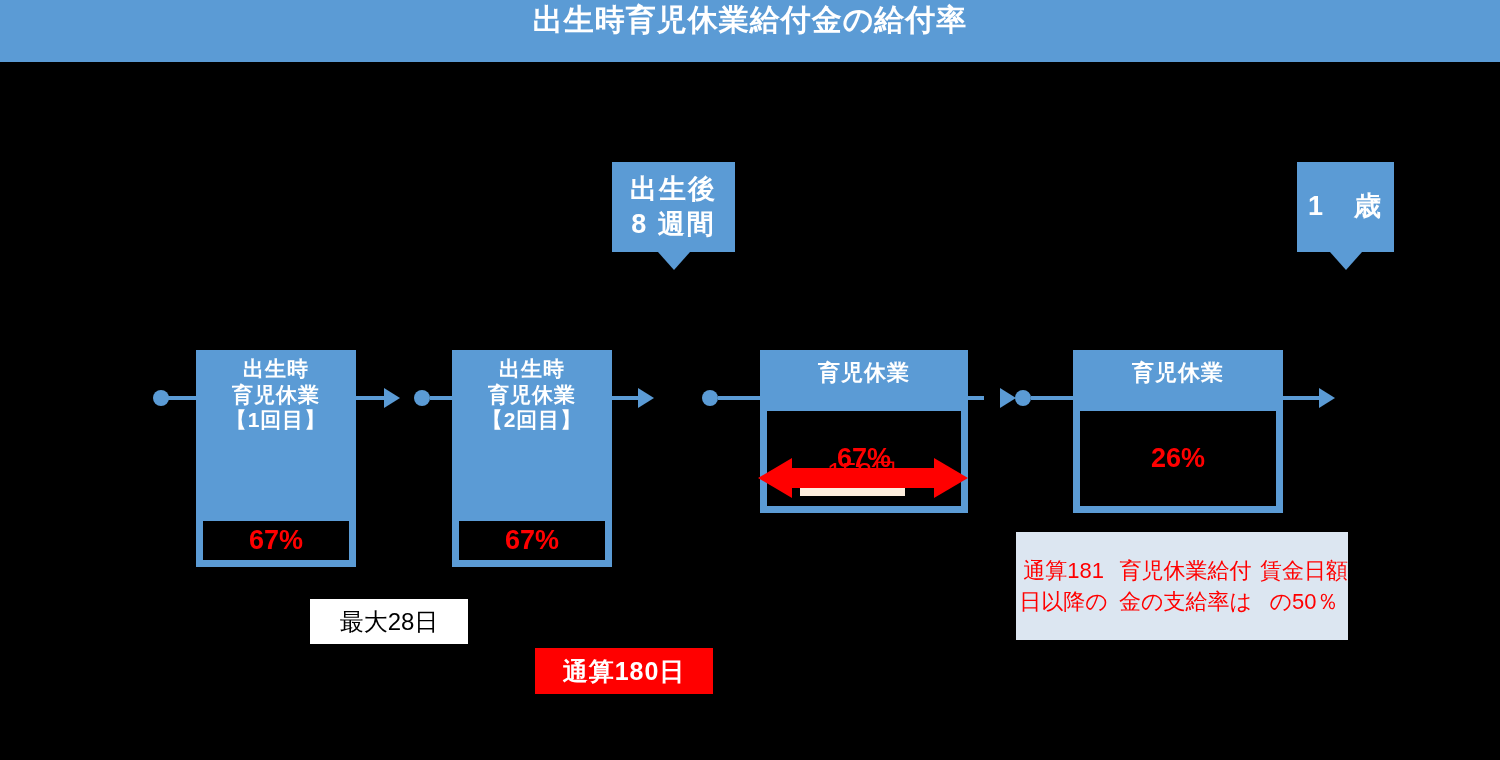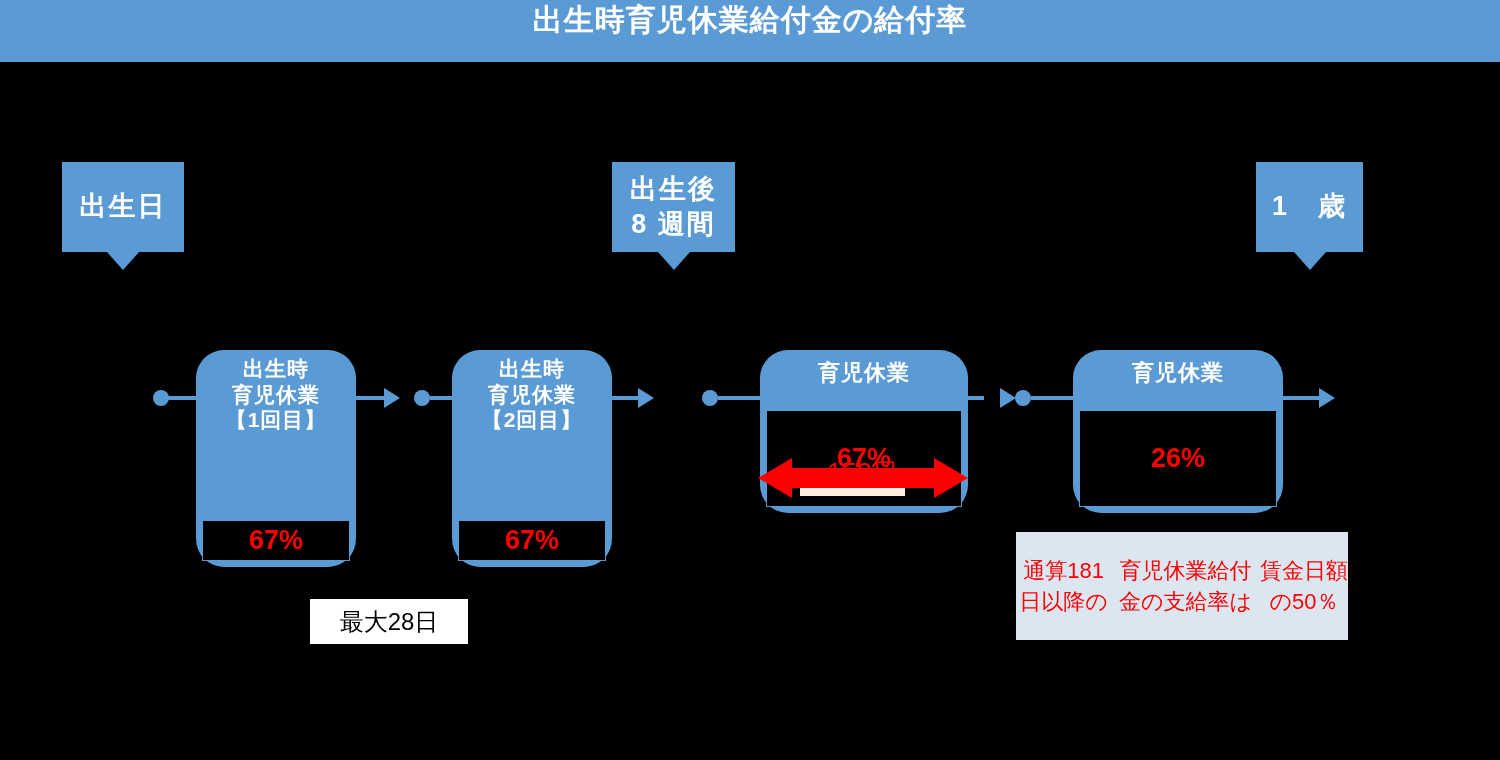--- a/index.html
+++ b/index.html
@@ -22,21 +22,21 @@
                  width:0;height:0;border-left:16px solid transparent;
                  border-right:16px solid transparent;border-top:18px solid #5b9bd5;}
 
   
   .tl-line{position:absolute;height:4px;background:#5b9bd5;}
   .tl-dot{position:absolute;width:16px;height:16px;border-radius:50%;background:#5b9bd5;}
   .tl-head{position:absolute;width:0;height:0;border-top:10px solid transparent;
            border-bottom:10px solid transparent;border-left:16px solid #5b9bd5;}
 
   
-  .pbox{position:absolute;background:#5b9bd5;box-sizing:border-box;border-radius:28px;}
+  .pbox{position:absolute;background:#5b9bd5;box-sizing:border-box;}
   .pbox .hd{color:#fff;font-weight:bold;text-align:center;line-height:1.22;
             letter-spacing:1px;padding-top:6px;}
   .pbox .rate{position:absolute;left:6px;right:6px;background:#000;
               border:1px solid #5b9bd5;box-sizing:border-box;
               display:flex;align-items:center;justify-content:center;
               color:#ff0000;font-weight:bold;}
 
   
   .darrow{position:absolute;height:40px;}
   .darrow .shaft{position:absolute;left:34px;right:34px;top:10px;height:20px;background:#ff0000;}
@@ -61,32 +61,28 @@
 </style>
 </head>
 <body>
 
 <div class="titlebar">
   <span class="t">出生時育児休業給付金の給付率</span>
 </div>
 
 <div class="canvas">
 
-  <div class="callout" style="left:62px;top:100px;width:122px;height:90px;">
-    <span>出生日</span>
-    <span class="tail"></span>
-  </div>
 
   <div class="callout" style="left:612px;top:100px;width:123px;height:90px;">
     <span>出生後</span>
     <span>8 週間</span>
     <span class="tail"></span>
   </div>
 
-  <div class="callout" style="left:1256px;top:100px;width:107px;height:90px;">
+  <div class="callout" style="left:1297px;top:100px;width:97px;height:90px;">
     <span>1　歳</span>
     <span class="tail"></span>
   </div>
 
   <div class="tl-dot" style="left:153px;top:328px;"></div>
   <div class="tl-line" style="left:168px;top:334px;width:30px;"></div>
 
   <div class="tl-line" style="left:356px;top:334px;width:30px;"></div>
   <div class="tl-head" style="left:384px;top:326px;"></div>
   <div class="tl-dot" style="left:414px;top:328px;"></div>
@@ -152,20 +148,23 @@
     <span class="hr"></span>
   </div>
   <div class="daylabel" style="left:758px;top:393px;width:210px;">
     <span>152日</span>
   </div>
 
   <div class="whitebox" style="left:310px;top:537px;width:158px;height:45px;">
     <span>最大28日</span>
   </div>
 
+  <div class="redbox" style="left:535px;top:586px;width:178px;height:46px;">
+    <span>通算180日</span>
+  </div>
 
   <div class="notebox" style="left:1016px;top:470px;width:332px;height:108px;">
     <div>通算181日以降の</div>
     <div>育児休業給付金の支給率は</div>
     <div>賃金日額の50％</div>
   </div>
 
 </div>
 
 </body></html>

